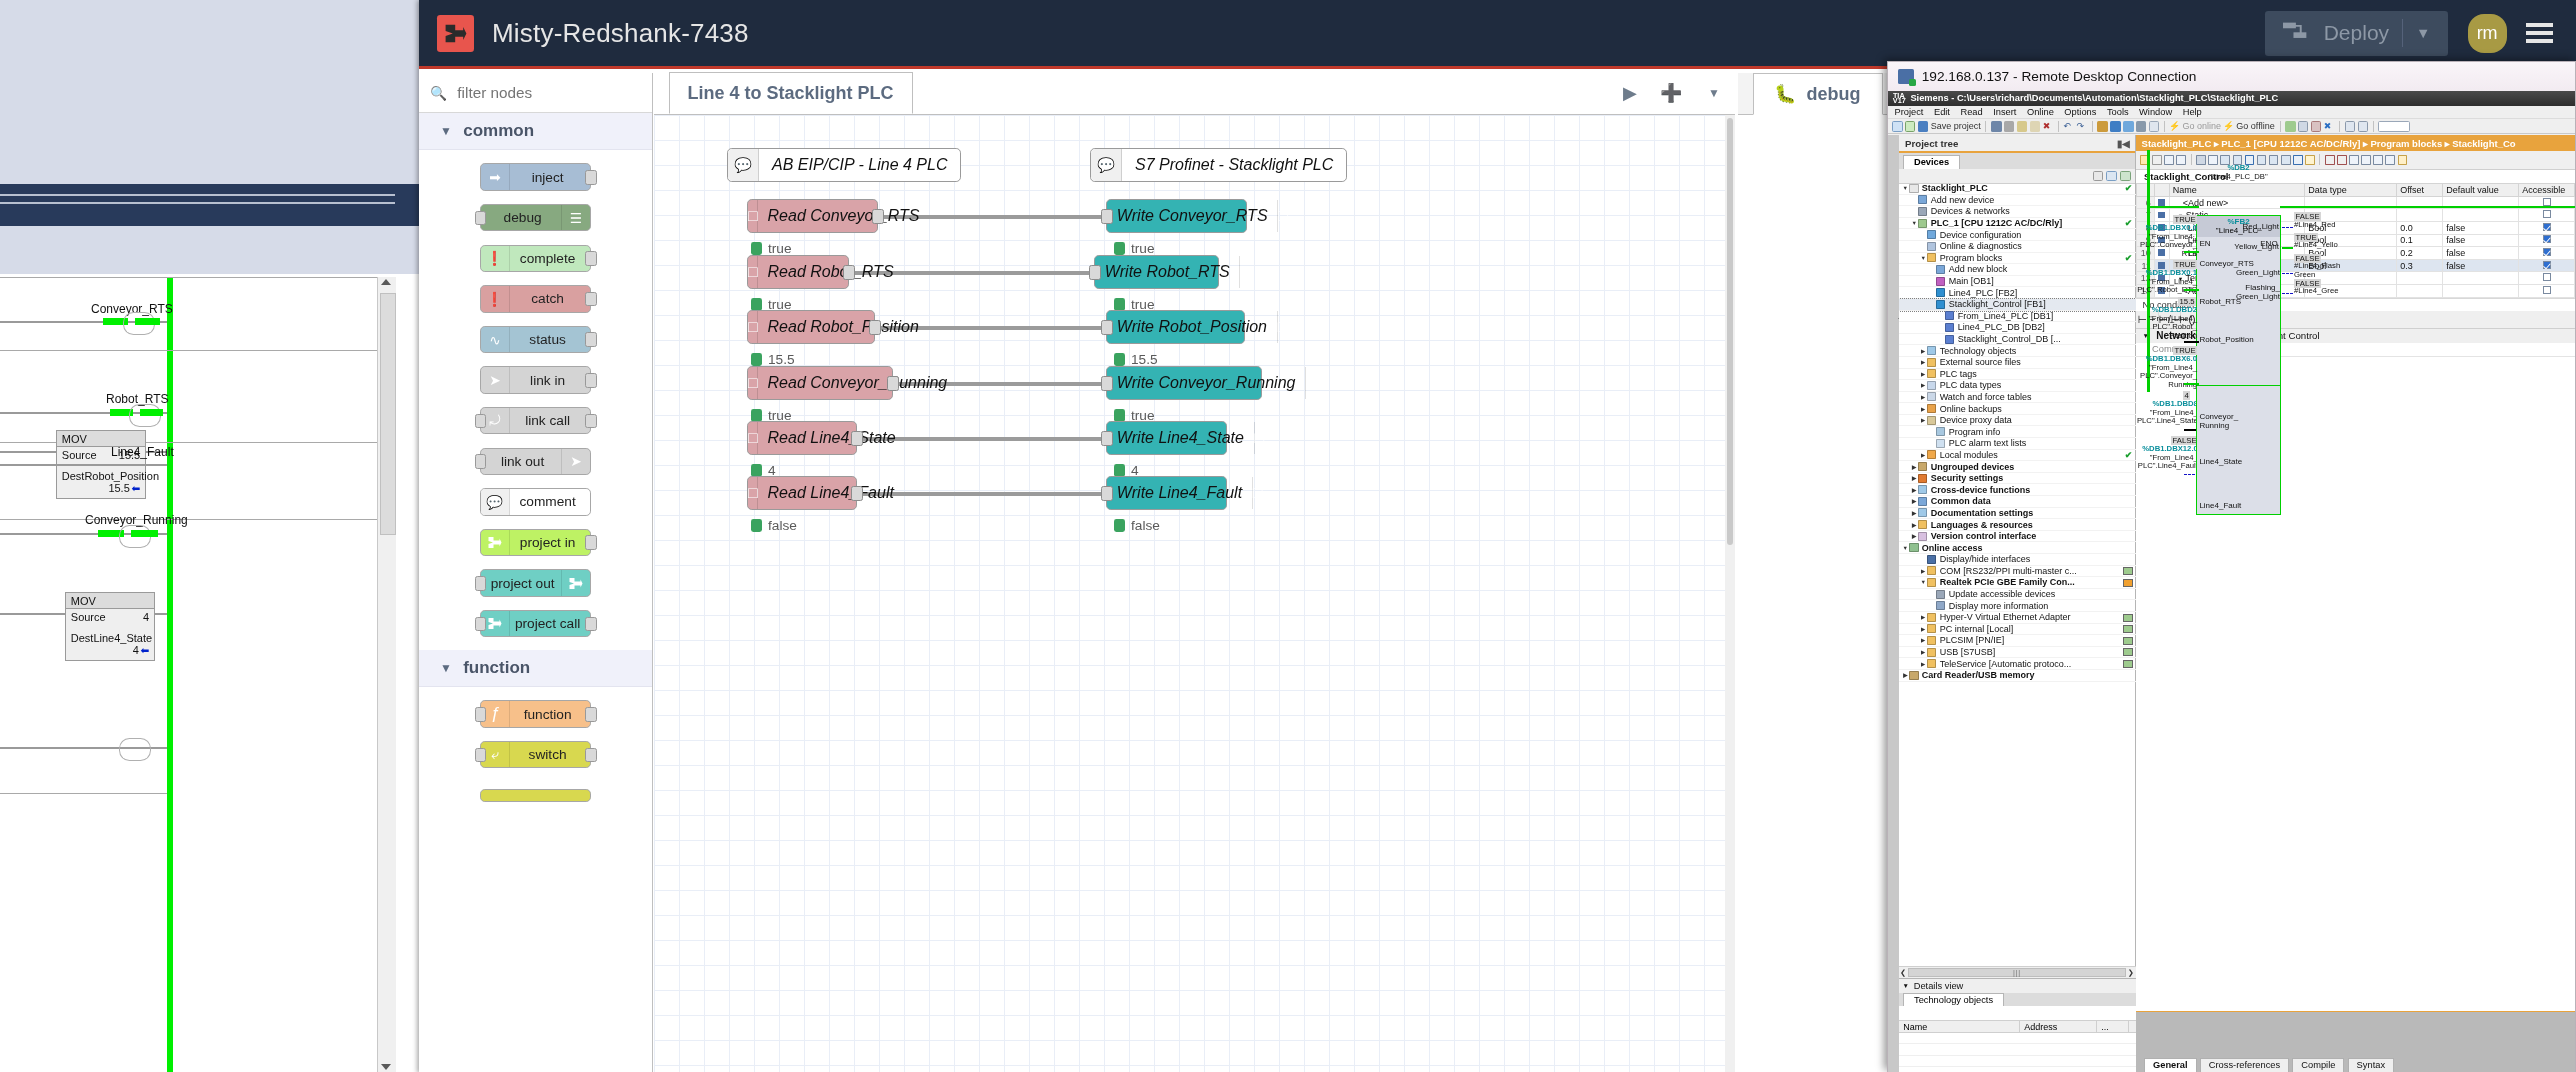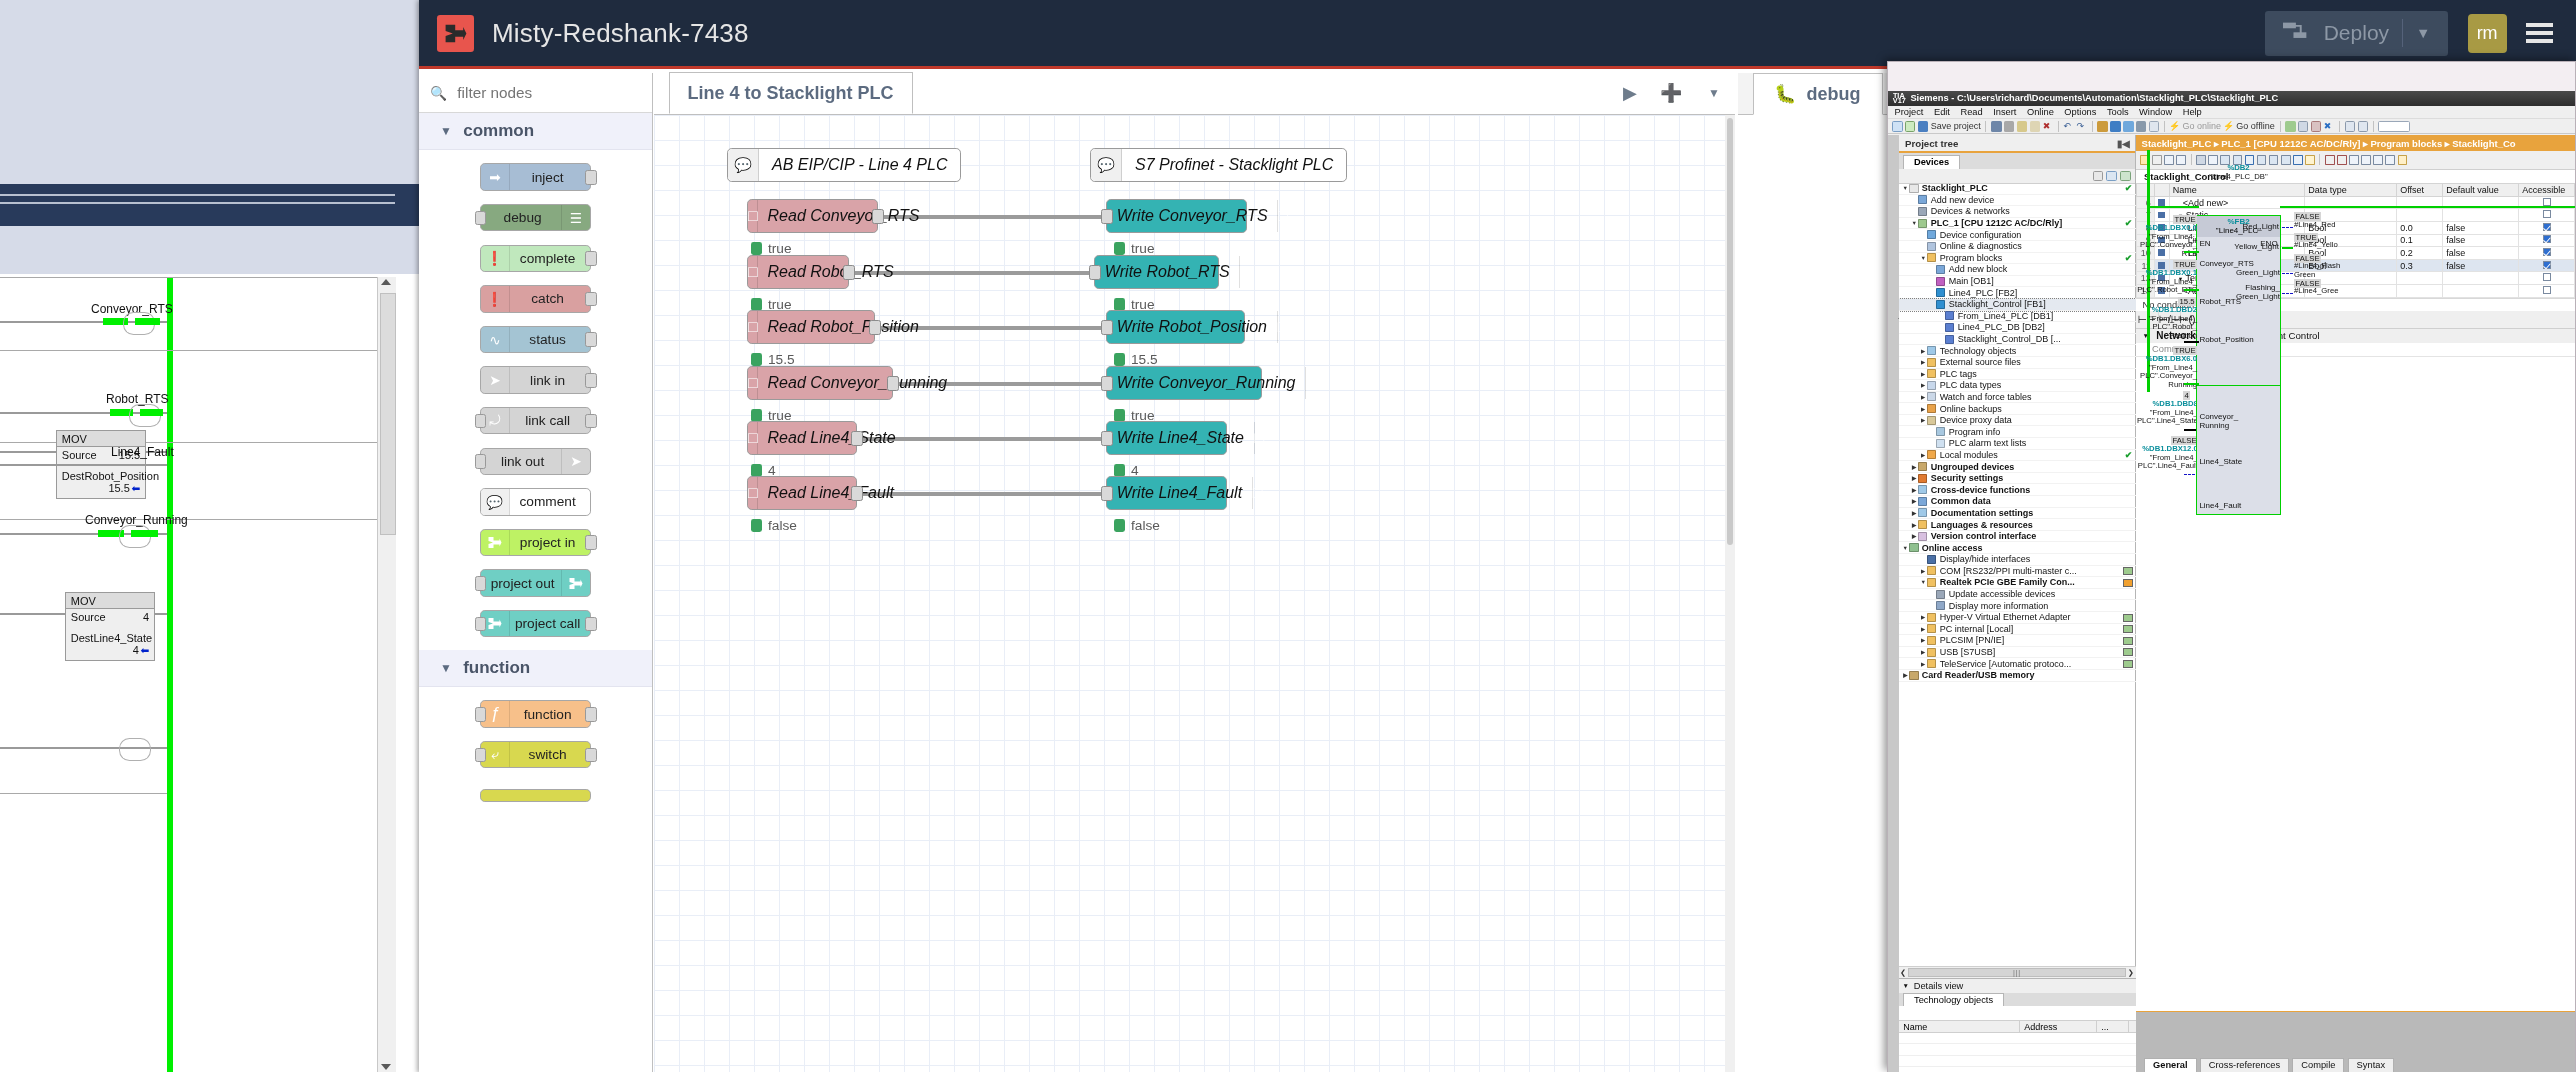--- a/index.html
+++ b/index.html
@@ -53,21 +53,21 @@
              background:#ffffff; box-shadow:-2.4px 0 4.8px rgba(0,0,0,.35); }
   #nr-header { position:absolute; left:0; top:0; width:2157px; height:69px;
                background:#1f2b3e; border-bottom:3.2px solid #c0392b; display:flex; align-items:center; }
   #nr-logo { width:37px; height:37px; margin-left:18px; background:#e8554d; border-radius:3.2px;
              display:flex; align-items:center; justify-content:center; }
   #nr-title { color:#e6e6e6; font-size:26px; margin-left:18px; letter-spacing:0.2px; }
   #nr-header-right { margin-left:auto; display:flex; align-items:center; padding-right:22.6px; gap:19.4px;}
   #deploy-btn { background:#3d4b5e; color:#8d98a6; font-size:21px; height:45px; padding:0 18px;
                 border-radius:3.2px; display:flex; align-items:center; gap:13px; cursor:pointer;}
   #deploy-split { width:0.8px; height:27.4px; background:#55627a; }
-  #avatar { width:39px; height:39px; border-radius:4px; background:#a89a44; color:#fff;
+  #avatar { width:39px; height:39px; border-radius:16px; background:#a89a44; color:#fff;
             display:flex; align-items:center; justify-content:center; font-size:18px; }
   #hamburger { display:flex; flex-direction:column; gap:4.8px; cursor:pointer; }
   #hamburger i { display:block; width:27.4px; height:3.2px; background:#e6e6e6; }
 
   
   #palette { position:absolute; left:0; top:73px; width:234px; height:1000px;
              background:#fff; border-right:0.8px solid #bfbfbf; overflow:hidden; }
   #filter-box { height:40px; border-bottom:0.8px solid #d8d8d8; display:flex; align-items:center;
                 padding:0 11.3px; gap:8px; }
   #filter-box span.q { color:#4c4c4c; font-size:13.7px; font-weight:bold; }
@@ -643,20 +643,24 @@
       <span>false</span>
     </div>
 
     <div id="canvas-vscroll">
       <div class="thumb"></div>
     </div>
   </div>
 </div>
 
 <div id="rdp">
+  <div id="rdp-title">
+    <div id="rdp-icon"></div>
+    <span>192.168.0.137 - Remote Desktop Connection</span>
+  </div>
 
   <div id="tia">
 
     <div id="tia-title">
       <span id="tia-logo">TIA<br>V17</span>
       <span>Siemens  -  C:\Users\richard\Documents\Automation\Stacklight_PLC\Stacklight_PLC</span>
     </div>
 
     <div id="tia-menu">
       <span>Project</span>

